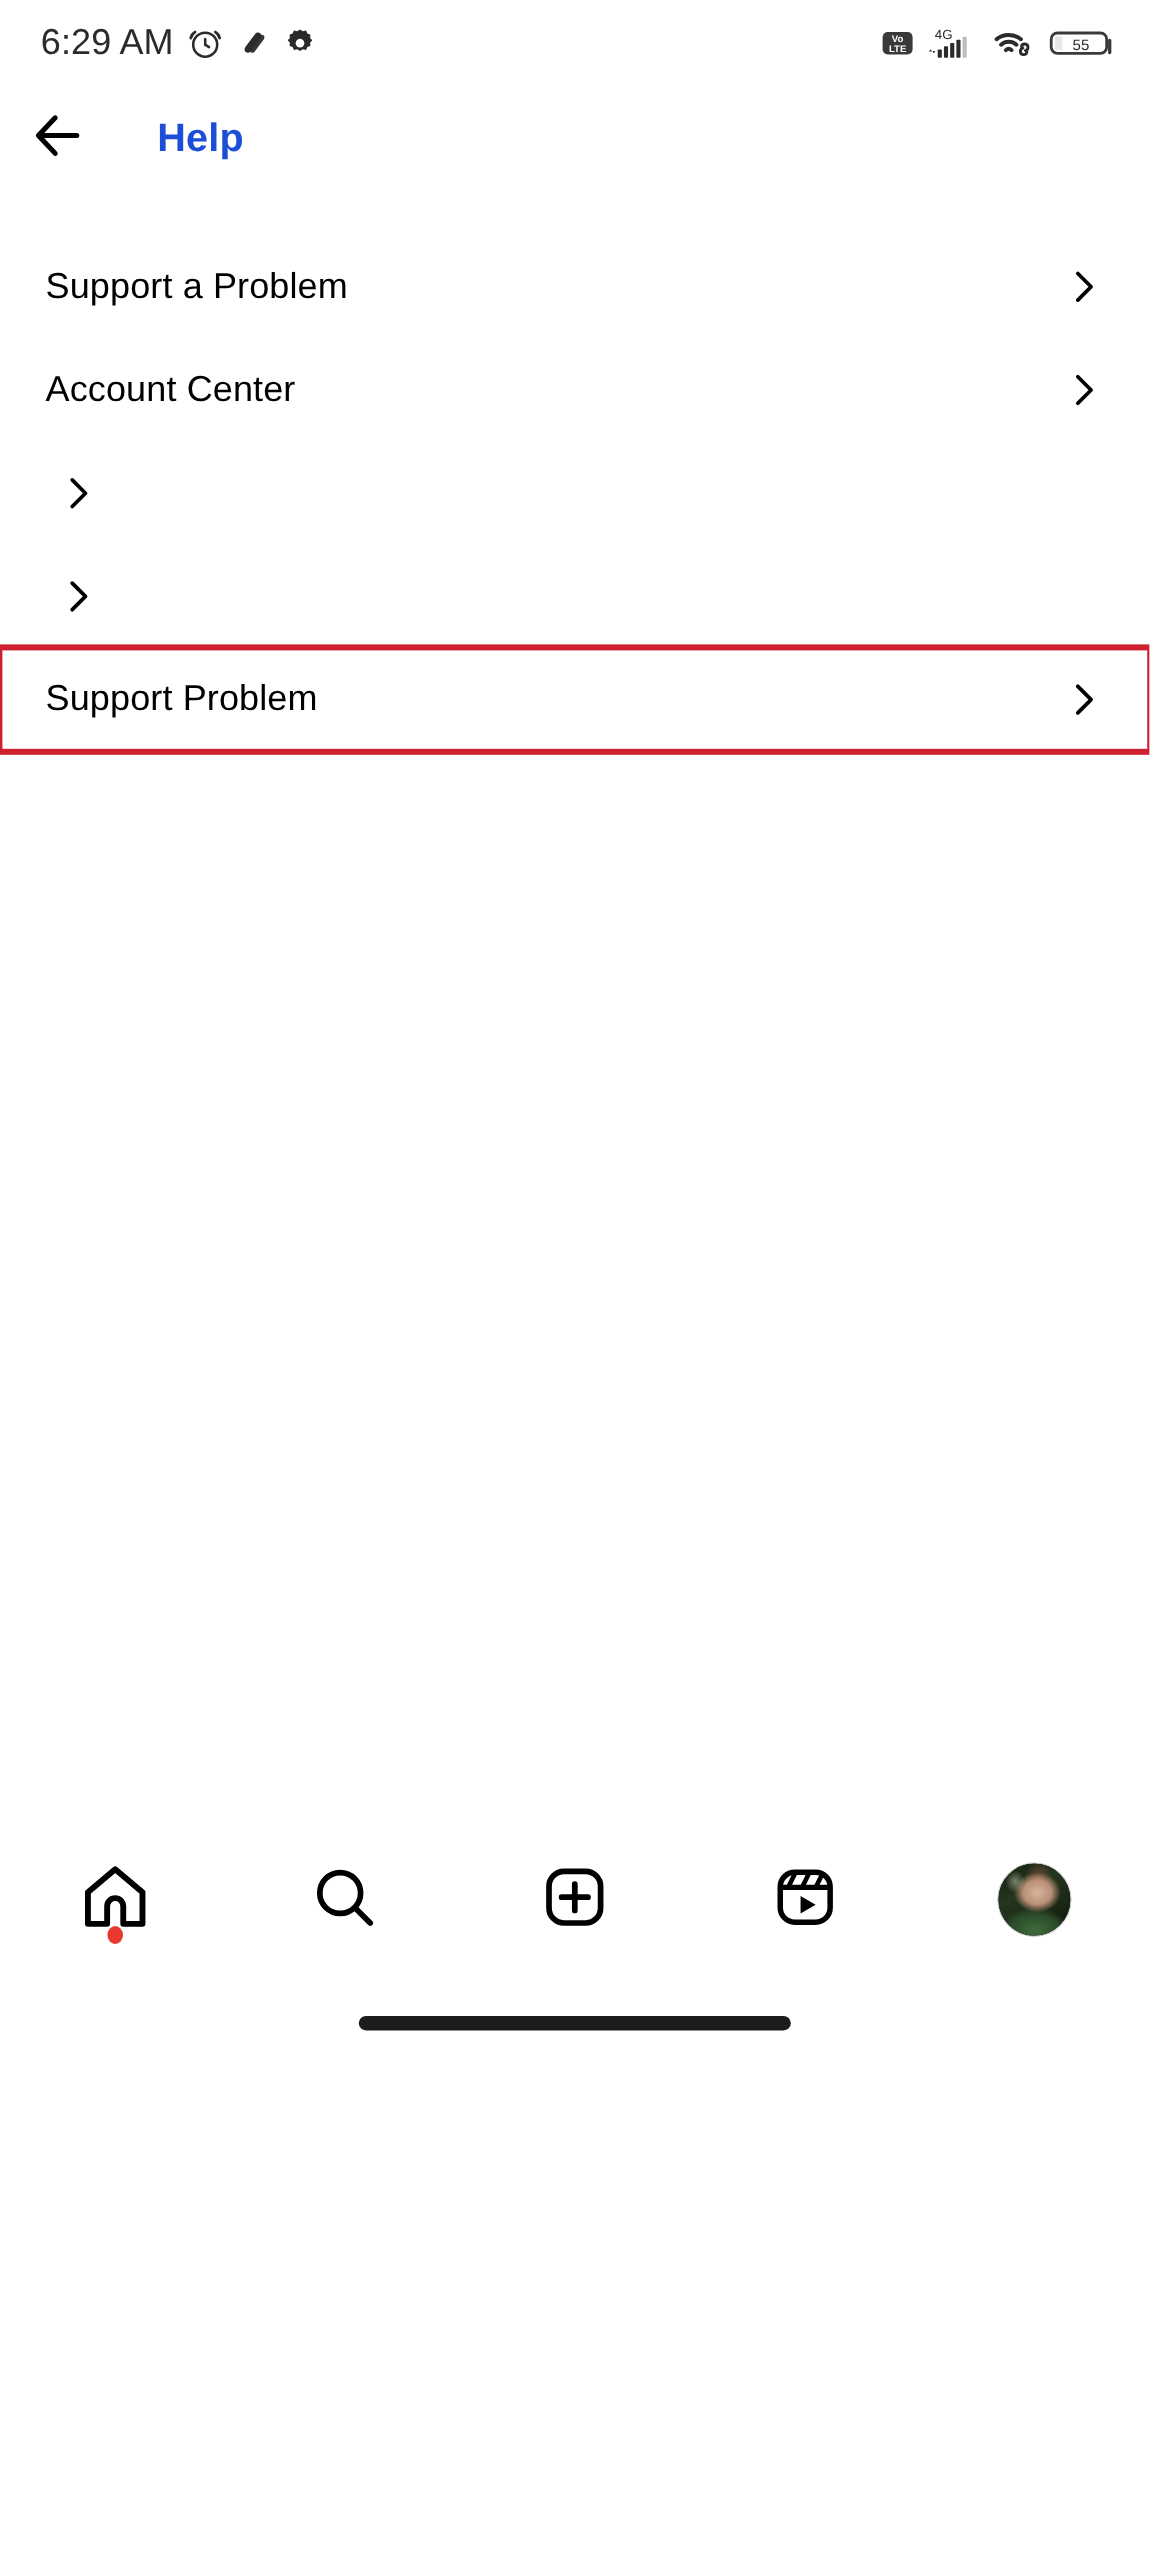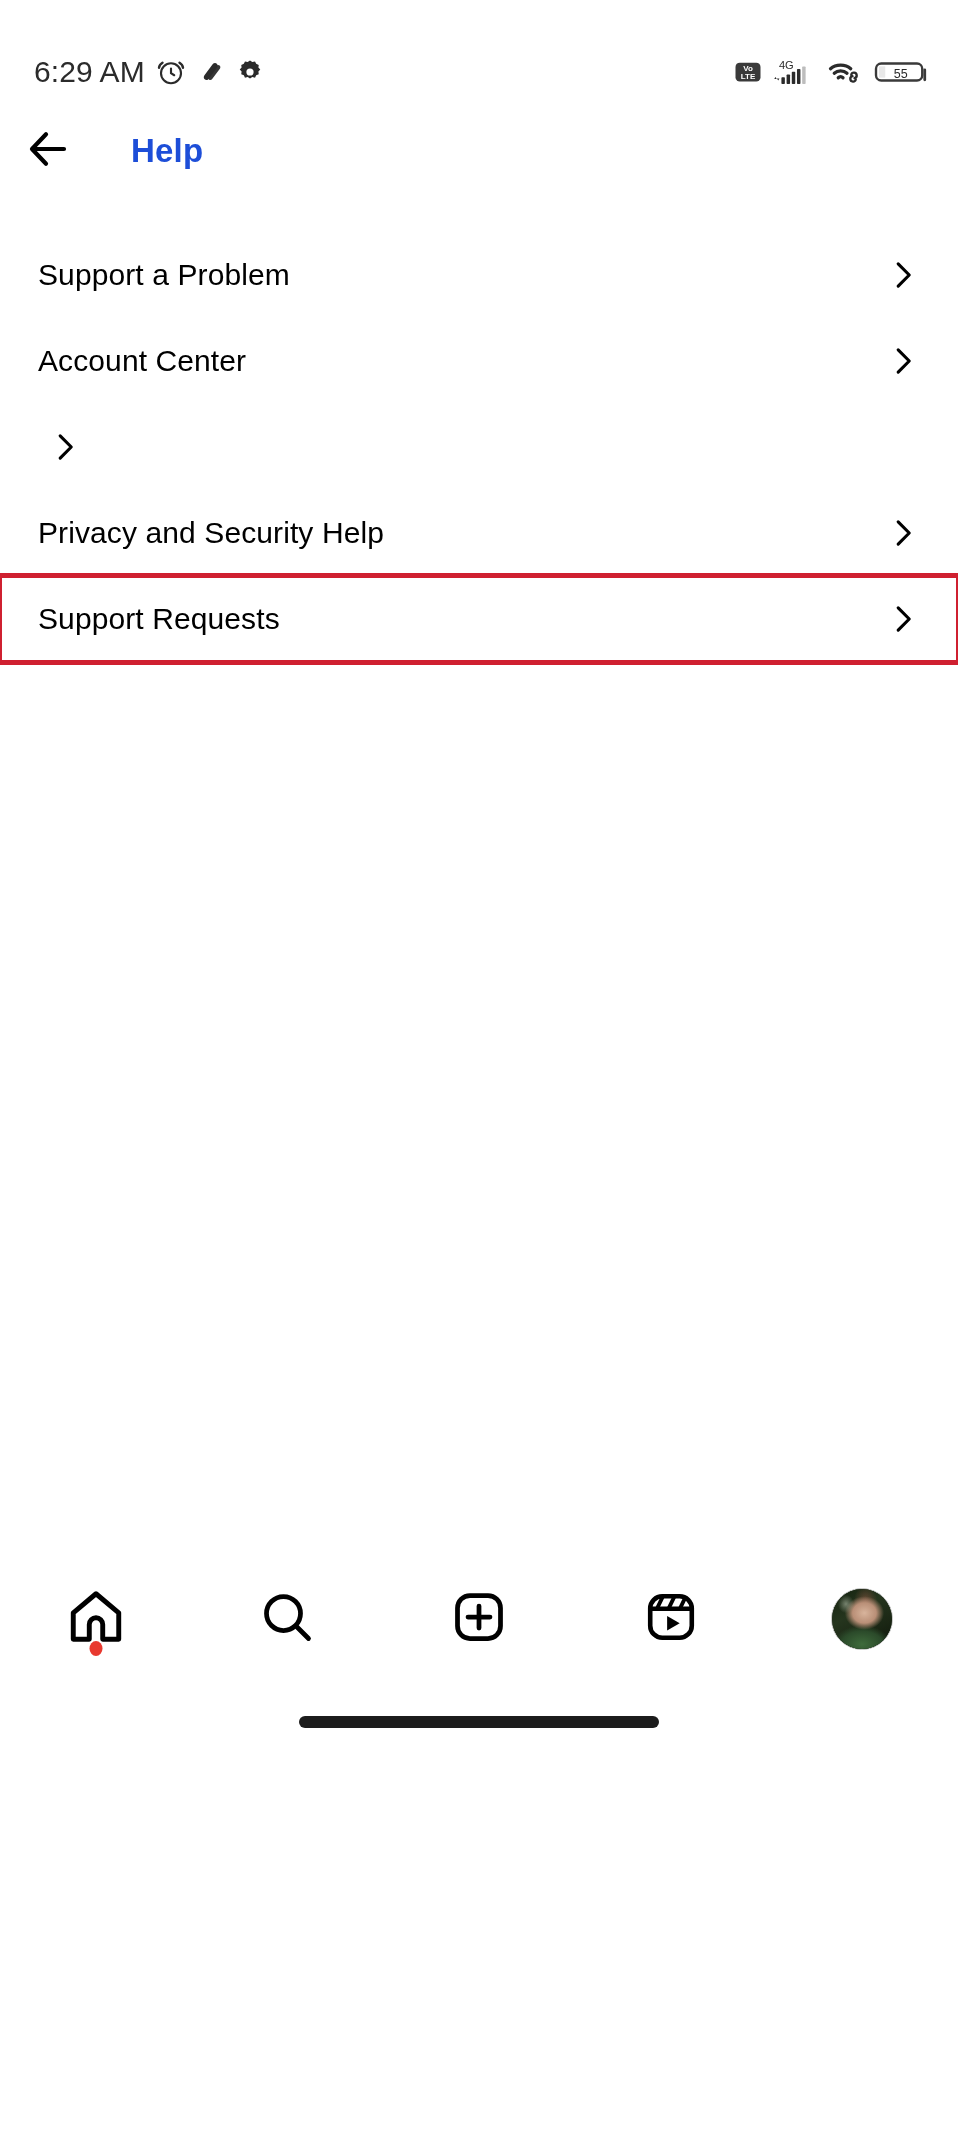--- a/index.html
+++ b/index.html
@@ -7,21 +7,20 @@
     width:958px; height:2129px;
     background:#ffffff;
     font-family:"Liberation Sans", sans-serif;
     -webkit-font-smoothing:antialiased;
   }
   #screen {
     position:relative;
     width:958px; height:1718px;
     background:#ffffff;
     overflow:hidden;
-    margin-top:36px;
   }
 
   
   #status-bar {
     position:absolute; top:0; left:0;
     width:958px; height:72px;
     display:flex; align-items:center;
     justify-content:space-between;
     padding:0 28px 0 34px;
   }
@@ -242,30 +241,29 @@
 
     <div class="list-row">
       <span class="chevron">
         <svg width="34" height="34" viewBox="0 0 24 24">
           <path d="M8.6 4.2 L16.4 12 L8.6 19.8" fill="none" stroke="#000000" stroke-width="2.2" stroke-linecap="round" stroke-linejoin="round"></path>
         </svg>
       </span>
     </div>
 
     <div class="list-row">
-      <span class="row-label">Privacy and Security Help</span>
       <span class="chevron">
         <svg width="34" height="34" viewBox="0 0 24 24">
           <path d="M8.6 4.2 L16.4 12 L8.6 19.8" fill="none" stroke="#000000" stroke-width="2.2" stroke-linecap="round" stroke-linejoin="round"></path>
         </svg>
       </span>
     </div>
 
     <div class="list-row highlighted">
-      <span class="row-label">Support Requests</span>
+      <span class="row-label">Support Problem</span>
       <span class="chevron">
         <svg width="34" height="34" viewBox="0 0 24 24">
           <path d="M8.6 4.2 L16.4 12 L8.6 19.8" fill="none" stroke="#000000" stroke-width="2.2" stroke-linecap="round" stroke-linejoin="round"></path>
         </svg>
       </span>
     </div>
 
   </div>
 
   <div id="bottom-nav">

